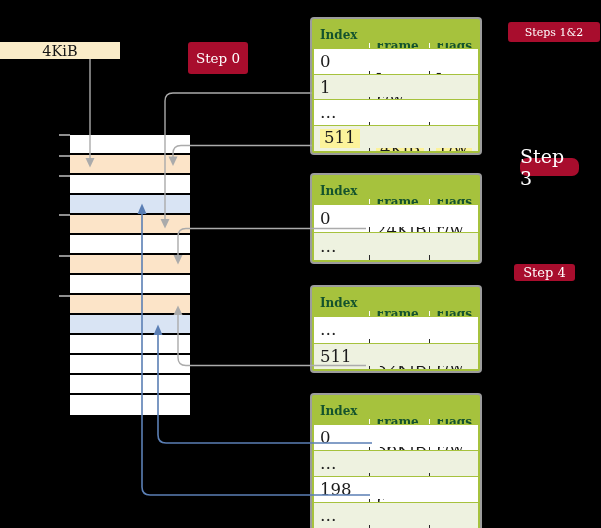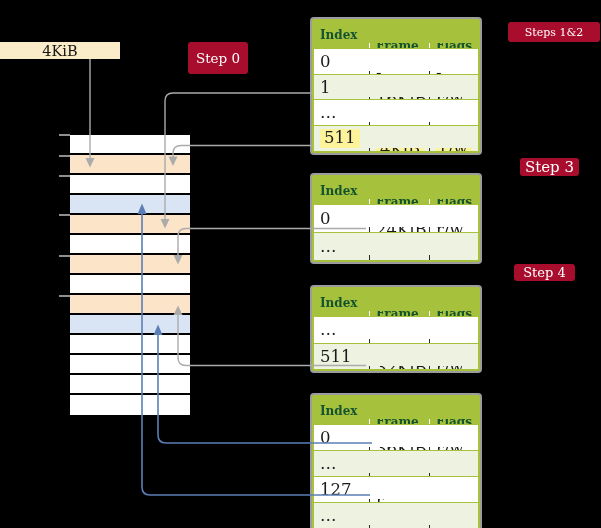--- a/index.html
+++ b/index.html
@@ -19,21 +19,21 @@
   
   .frame-box{position:absolute;left:0;top:42px;width:120px;height:17px;background:#faecc8;
              display:flex;align-items:center;justify-content:center;
              font-size:14.5px;color:#141414;z-index:2;}
 
   
   .badge{position:absolute;background:#a80d2d;color:#fff;border-radius:3px;
          display:flex;align-items:center;justify-content:center;z-index:2;}
   .b-step0  {left:188px;top:42px; width:60px;height:32px;font-size:13.5px;}
   .b-steps12{left:508px;top:22px; width:92px;height:20px;font-size:11px;}
-  .b-step3  {left:520px;top:158px;width:59px;height:18px;font-size:15px;}
+  .b-step3  {left:520px;top:158px;width:59px;height:18px;font-size:19px;border-radius:7px;}
   .b-step4  {left:514px;top:264px;width:61px;height:17px;font-size:13px;}
 
   
   .pt{position:absolute;left:312px;width:168px;box-sizing:border-box;
       border:2px solid #a6c23d;border-radius:2px;background:#fff;
       box-shadow:0 0 0 2px #9c9c9c;z-index:2;}
   .pt1{top:19px;}  .pt2{top:175px;}  .pt3{top:287px;}  .pt4{top:395px;}
   .pt-row{display:flex;box-sizing:border-box;height:26px;}
   .pt1 .pt-row{height:25.7px;} .pt2 .pt-row{height:28px;}
   .pt3 .pt-row{height:26.5px;} .pt4 .pt-row{height:26px;}
@@ -103,21 +103,20 @@
       <div class="cell c-frame">Frame</div>
       <div class="cell c-flags">Flags</div>
     </div>
     <div class="pt-row">
       <div class="cell c-index">0</div>
       <div class="cell c-frame">-</div>
       <div class="cell c-flags">-</div>
     </div>
     <div class="pt-row tint">
       <div class="cell c-index">1</div>
-      <div class="cell c-frame">16KiB</div>
       <div class="cell c-flags">r/w</div>
     </div>
     <div class="pt-row">
       <div class="cell c-index">…</div>
       <div class="cell c-frame"></div>
       <div class="cell c-flags"></div>
     </div>
     <div class="pt-row tint">
       <div class="cell c-index">
           <span class="hl">511</span>
@@ -177,21 +176,21 @@
       <div class="cell c-index">0</div>
       <div class="cell c-frame">36KiB</div>
       <div class="cell c-flags">r/w</div>
     </div>
     <div class="pt-row tint">
       <div class="cell c-index">…</div>
       <div class="cell c-frame"></div>
       <div class="cell c-flags"></div>
     </div>
     <div class="pt-row">
-      <div class="cell c-index">127</div>
+      <div class="cell c-index">198</div>
       <div class="cell c-flags">r</div>
     </div>
     <div class="pt-row tint">
       <div class="cell c-index">…</div>
       <div class="cell c-frame"></div>
       <div class="cell c-flags"></div>
     </div>
   </div>
 
   <svg class="arrows" width="601" height="528" viewBox="0 0 601 528">

